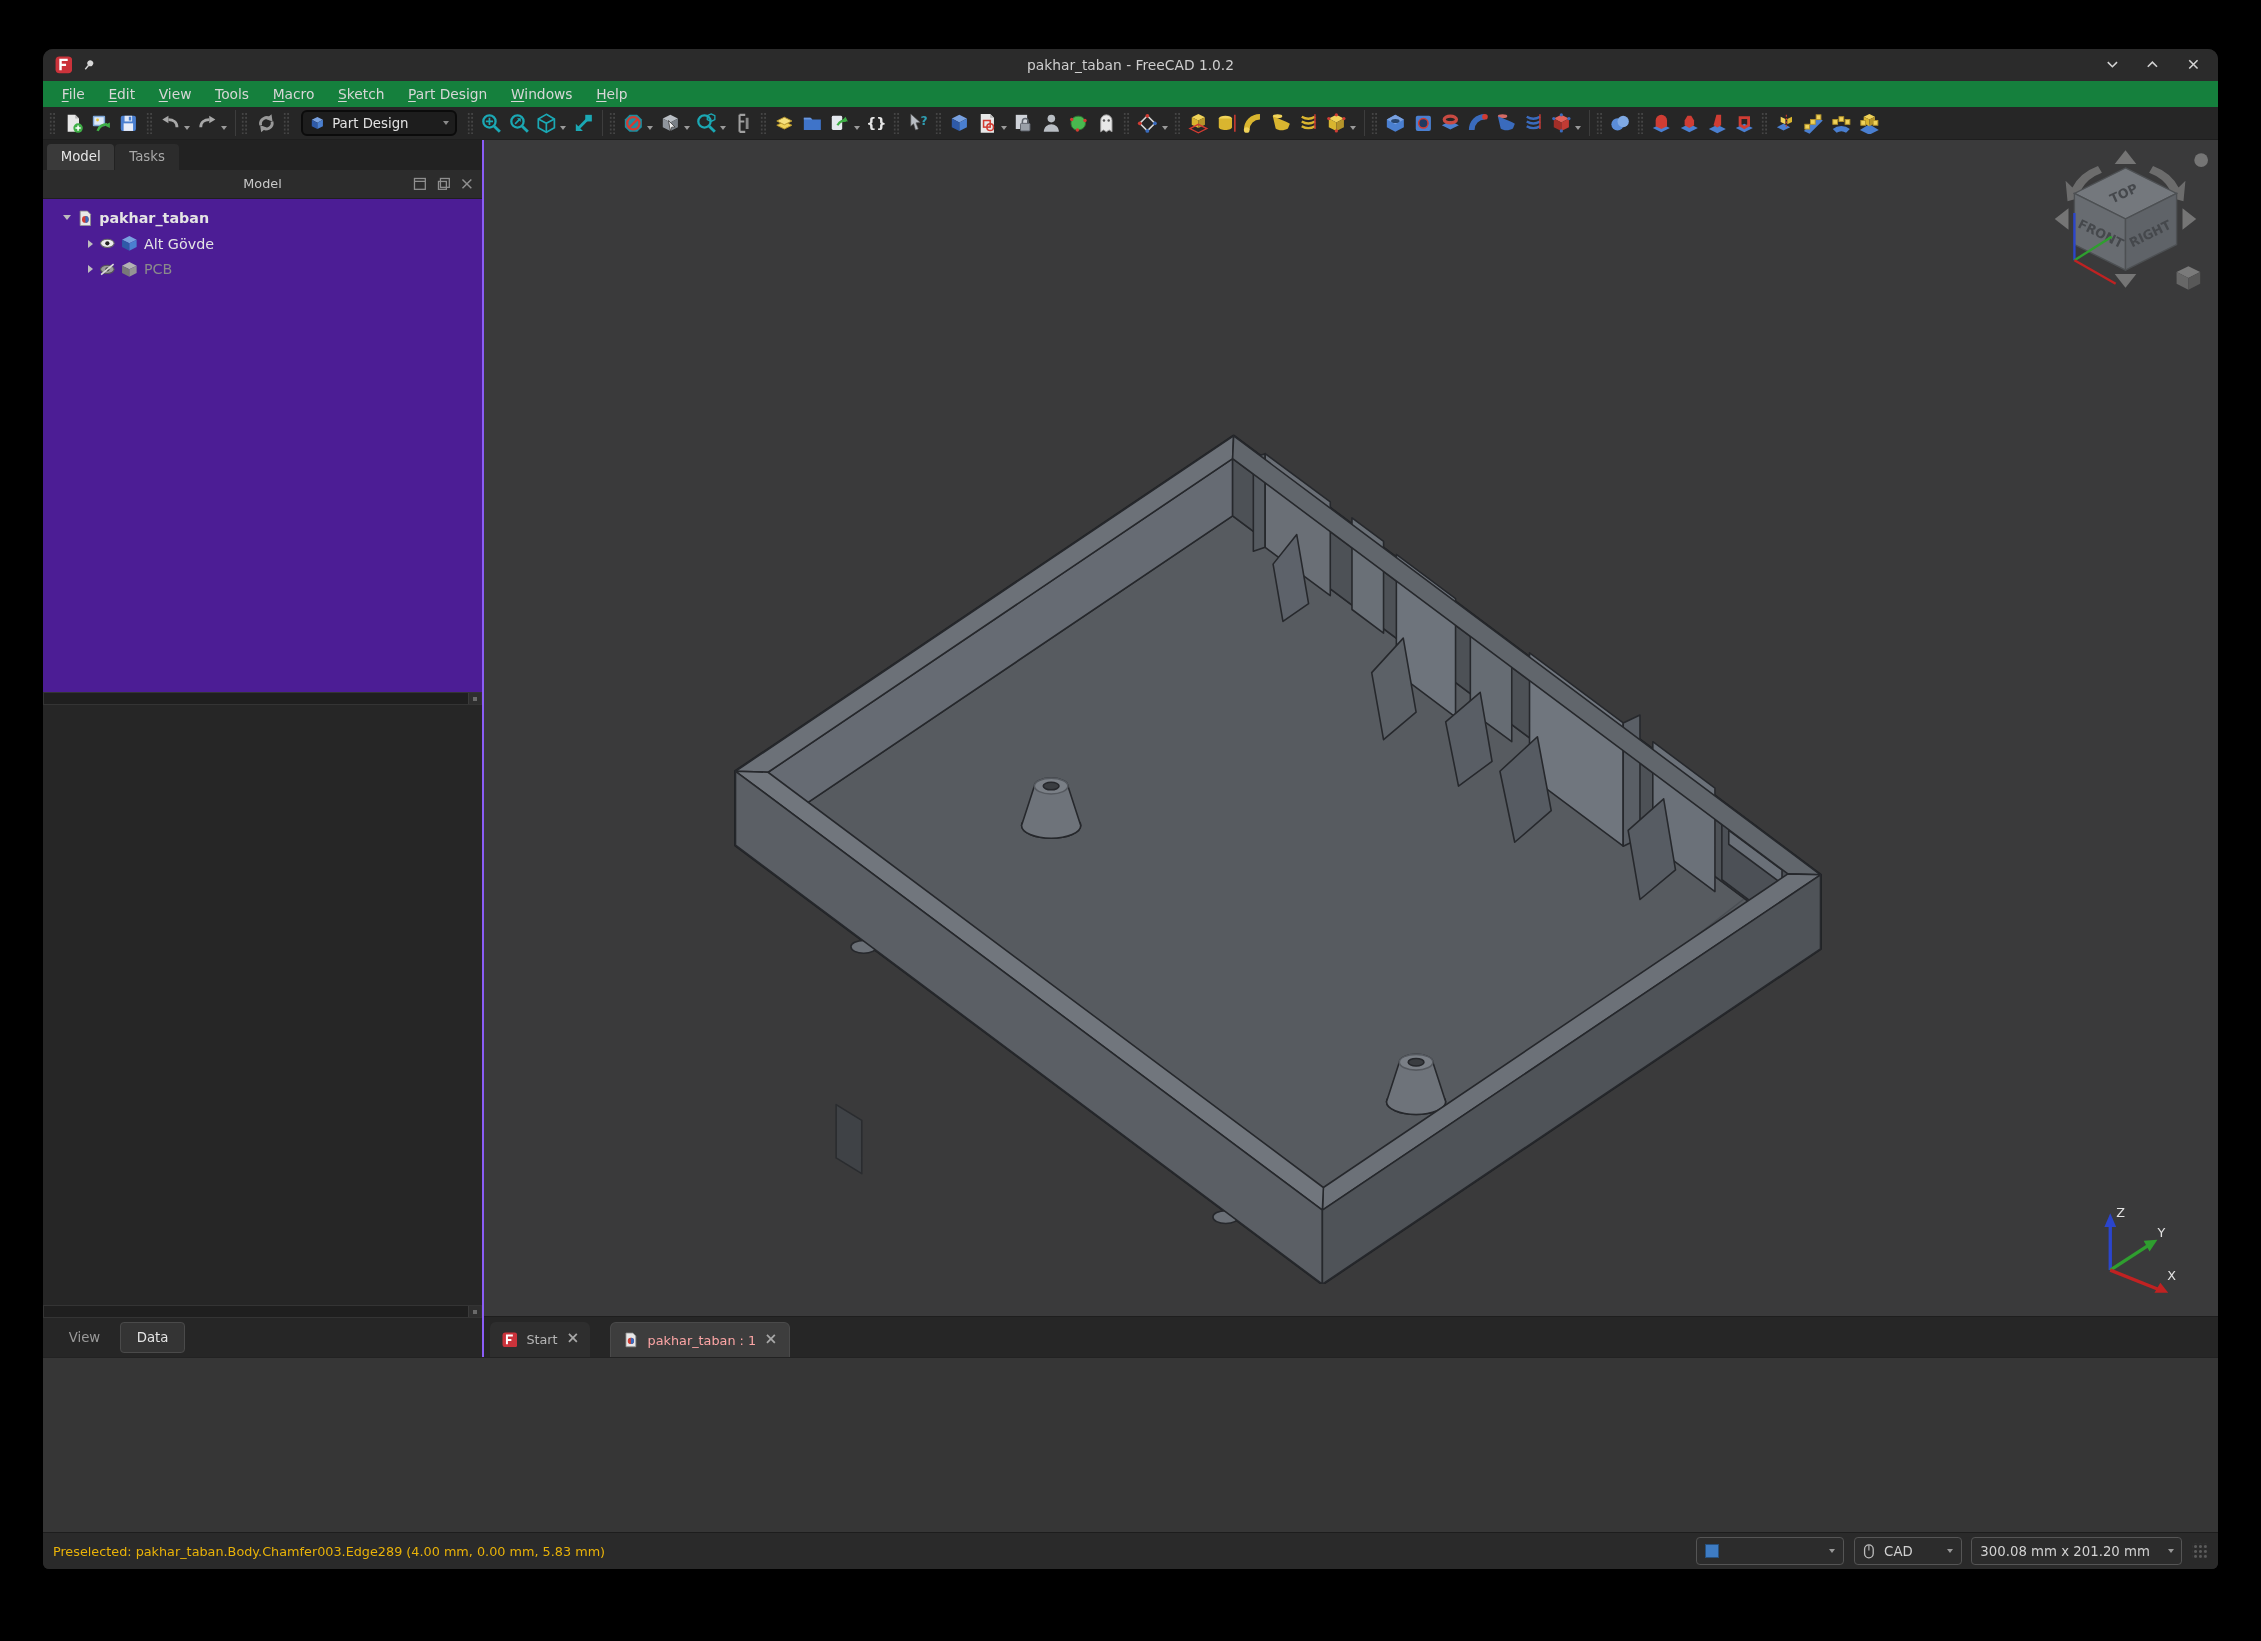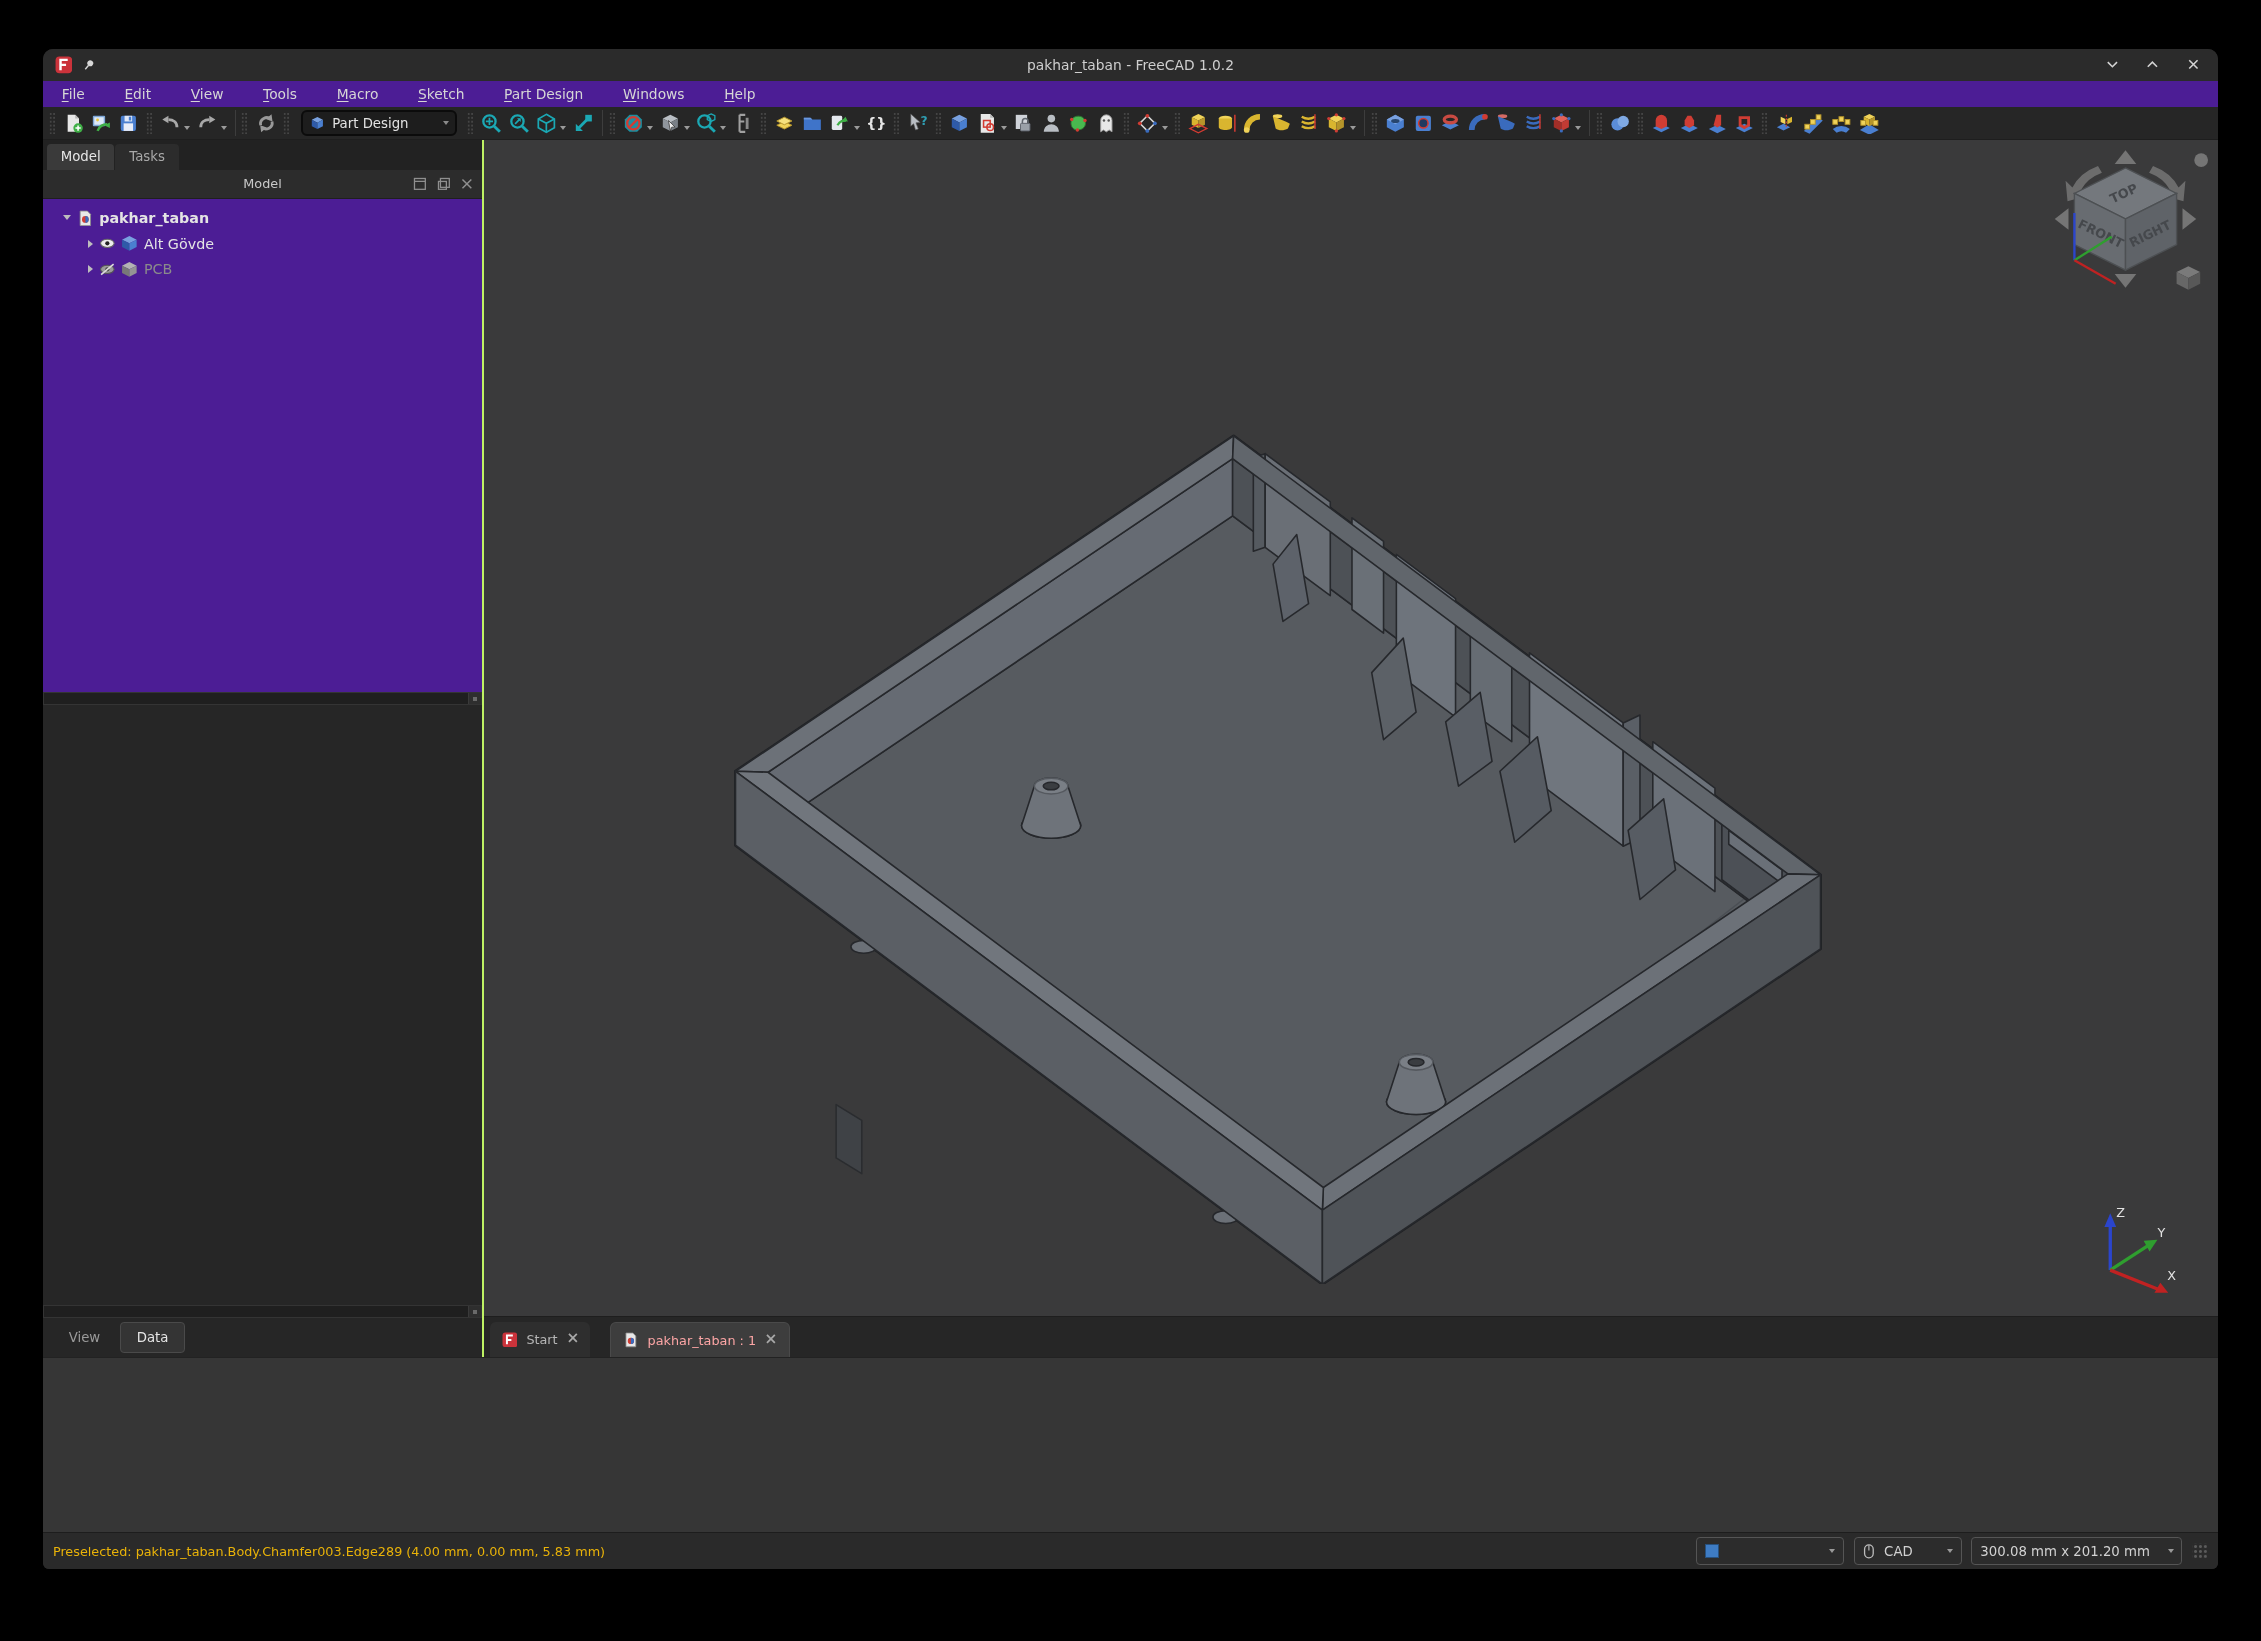--- a/index.html
+++ b/index.html
@@ -10,41 +10,41 @@
 
   
   #titlebar { height:31.5px; background:#2b2b2b; display:flex; align-items:center; position:relative; flex:0 0 auto; }
   #titlebar .appicon { margin-left:11.8px; width:17.7px; height:17.7px; }
   #titlebar .pinicon { margin-left:9.9px; width:13.8px; height:13.8px; opacity:.9; transform:rotate(40deg); }
   #title-text { position:absolute; left:0; right:0; text-align:center; color:#cfcfcf; font-size:13.8px; }
   #win-controls { margin-left:auto; display:flex; align-items:center; gap:25.6px; padding-right:17.7px; z-index:2; }
   #win-controls svg { width:14.8px; height:14.8px; }
 
   
-  #menubar { height:26.6px; background:#4c1d95; display:flex; align-items:center; padding-left:7.9px; gap:18px; flex:0 0 auto; }
+  #menubar { height:26.6px; background:#15803d; display:flex; align-items:center; padding-left:7.9px; gap:2px; flex:0 0 auto; }
   .menu-item { color:#d6d6d6; font-size:13.8px; padding:3px 10.8px; border-radius:3px; }
   .menu-item b { font-weight:normal; text-decoration:underline; text-underline-offset:2px; }
 
   
   #toolbar { height:33px; background:#262626; border-bottom:1px solid #1e1e1e; display:flex; align-items:center; padding:0 3.9px; flex:0 0 auto; overflow:hidden; }
   .tb-group { display:flex; align-items:center; gap:2px; margin-right:2px; }
   .tb-handle { width:6.9px; height:21.7px; margin:0 3px 0 2px;
      background-image:radial-gradient(#454545 1px, transparent 1.2px); background-size:3.4px 3.9px; }
   .tb-sep { width:1px; height:25.6px; background:#3d3d3d; margin:0 3.9px; }
   .tb-btn { width:25.6px; height:25.6px; display:flex; align-items:center; justify-content:center; border-radius:3px; position:relative; }
   .tb-btn svg { width:22.7px; height:22.7px; }
   .tb-caret { width:0; height:0; border-left:3.9px solid transparent; border-right:3.9px solid transparent; border-top:4.9px solid #9a9a9a; margin:9.9px 2px 0 -1px; }
   #wb-combo { display:flex; align-items:center; height:26.6px; width:156px; background:#1d1d1d; border:2px solid #0b0b0b; border-radius:5.9px; margin:0 5.9px; padding:0 5.9px; }
   #wb-combo svg { width:16.7px; height:16.7px; margin-right:6.9px; }
   #wb-combo .lbl { color:#e2e2e2; font-size:13.3px; flex:1; }
   #wb-combo .tb-caret { margin:0; border-top-color:#8a8a8a; }
 
   
   #main { flex:1 1 auto; display:flex; min-height:0; }
-  #left-col { width:441px; flex:0 0 auto; background:#262626; border-right:2px solid #bef264; display:flex; flex-direction:column; }
+  #left-col { width:441px; flex:0 0 auto; background:#262626; border-right:2px solid #8b5cf6; display:flex; flex-direction:column; }
   #panel-tabs { height:29.6px; display:flex; align-items:flex-end; background:#222; padding-left:3.9px; gap:1px; }
   .ptab { font-size:13.3px; padding:4.9px 13.8px 5.9px; border-radius:3.9px 3.9px 0 0; }
   .ptab.active { background:#3a3a3a; color:#e6e6e6; }
   .ptab:not(.active) { background:#2c2c2c; color:#a8a8a8; }
   #panel-title { height:29.6px; background:#2c2c2c; display:flex; align-items:center; position:relative; border-bottom:1px solid #1f1f1f; }
   #panel-title .t { position:absolute; left:0; right:0; text-align:center; color:#c9c9c9; font-size:12.8px; }
   .dock-btns { margin-left:auto; display:flex; gap:9.9px; padding-right:7.9px; z-index:1; }
   .dock-btns svg { width:13.8px; height:13.8px; }
   #tree { height:493px; background:#4c1d95; padding-top:5.9px; }
   .tree-row { display:flex; align-items:center; height:25.6px; font-size:14.3px; color:#e4e4e4; }

